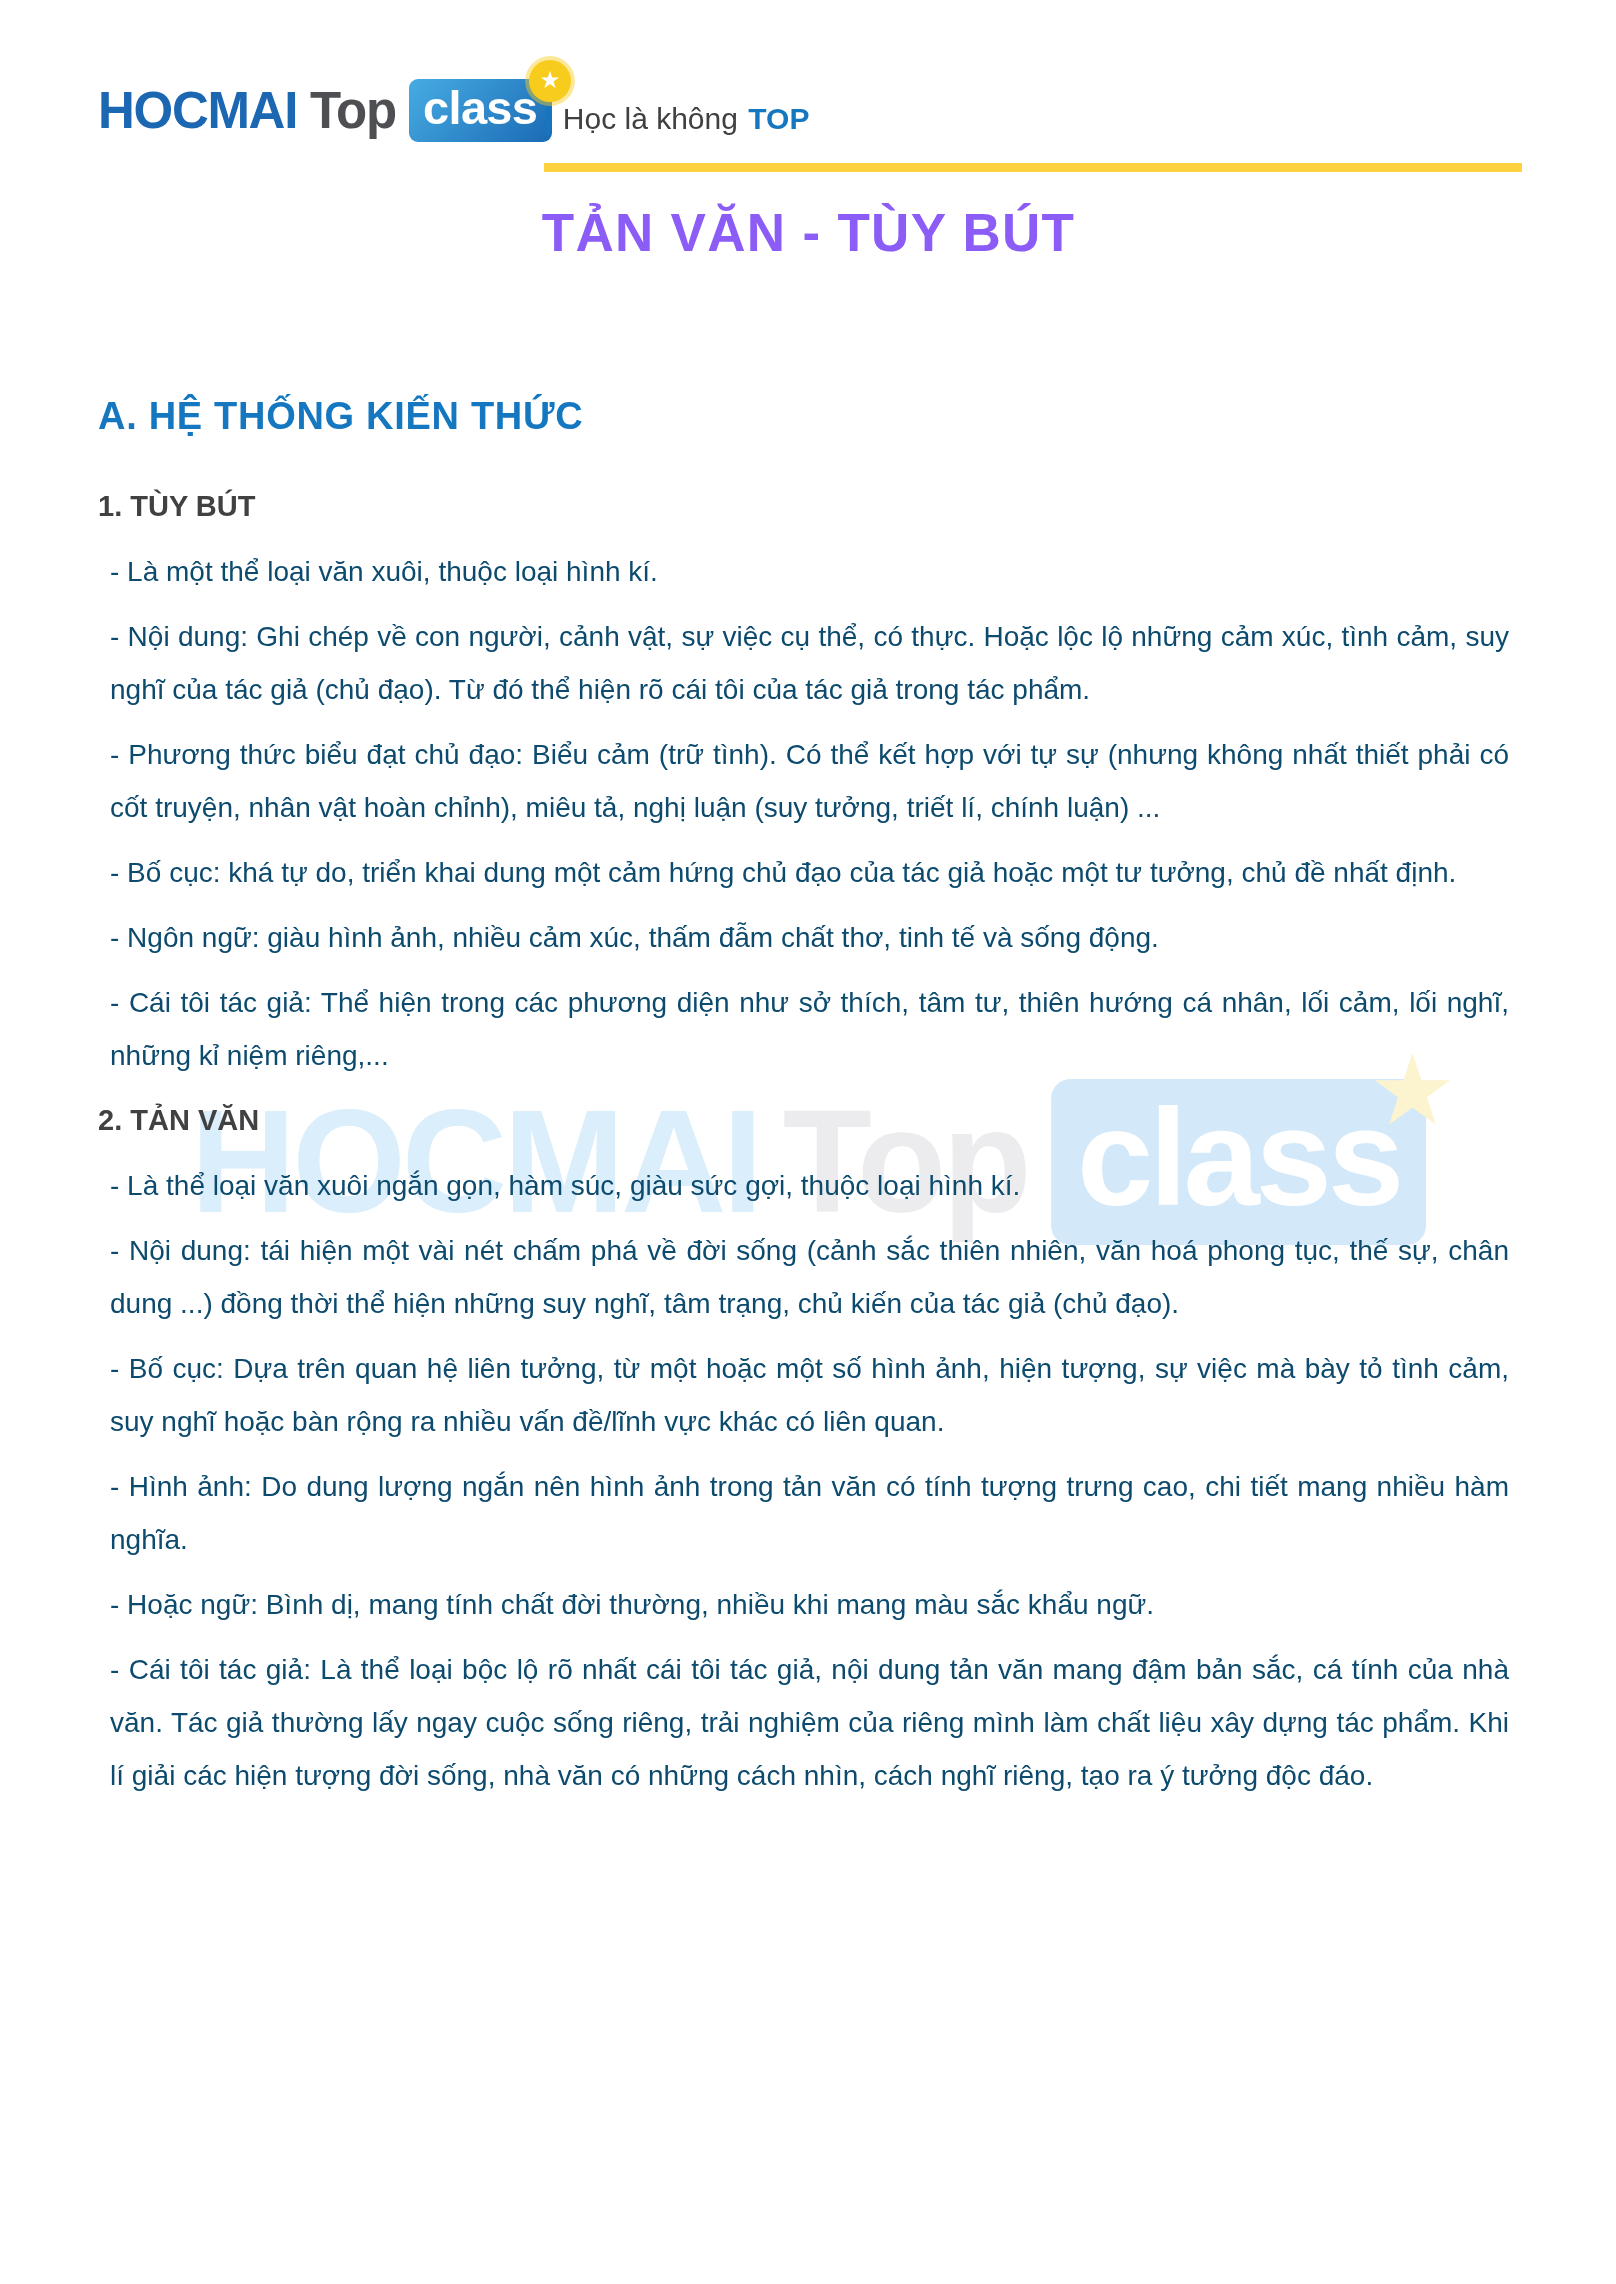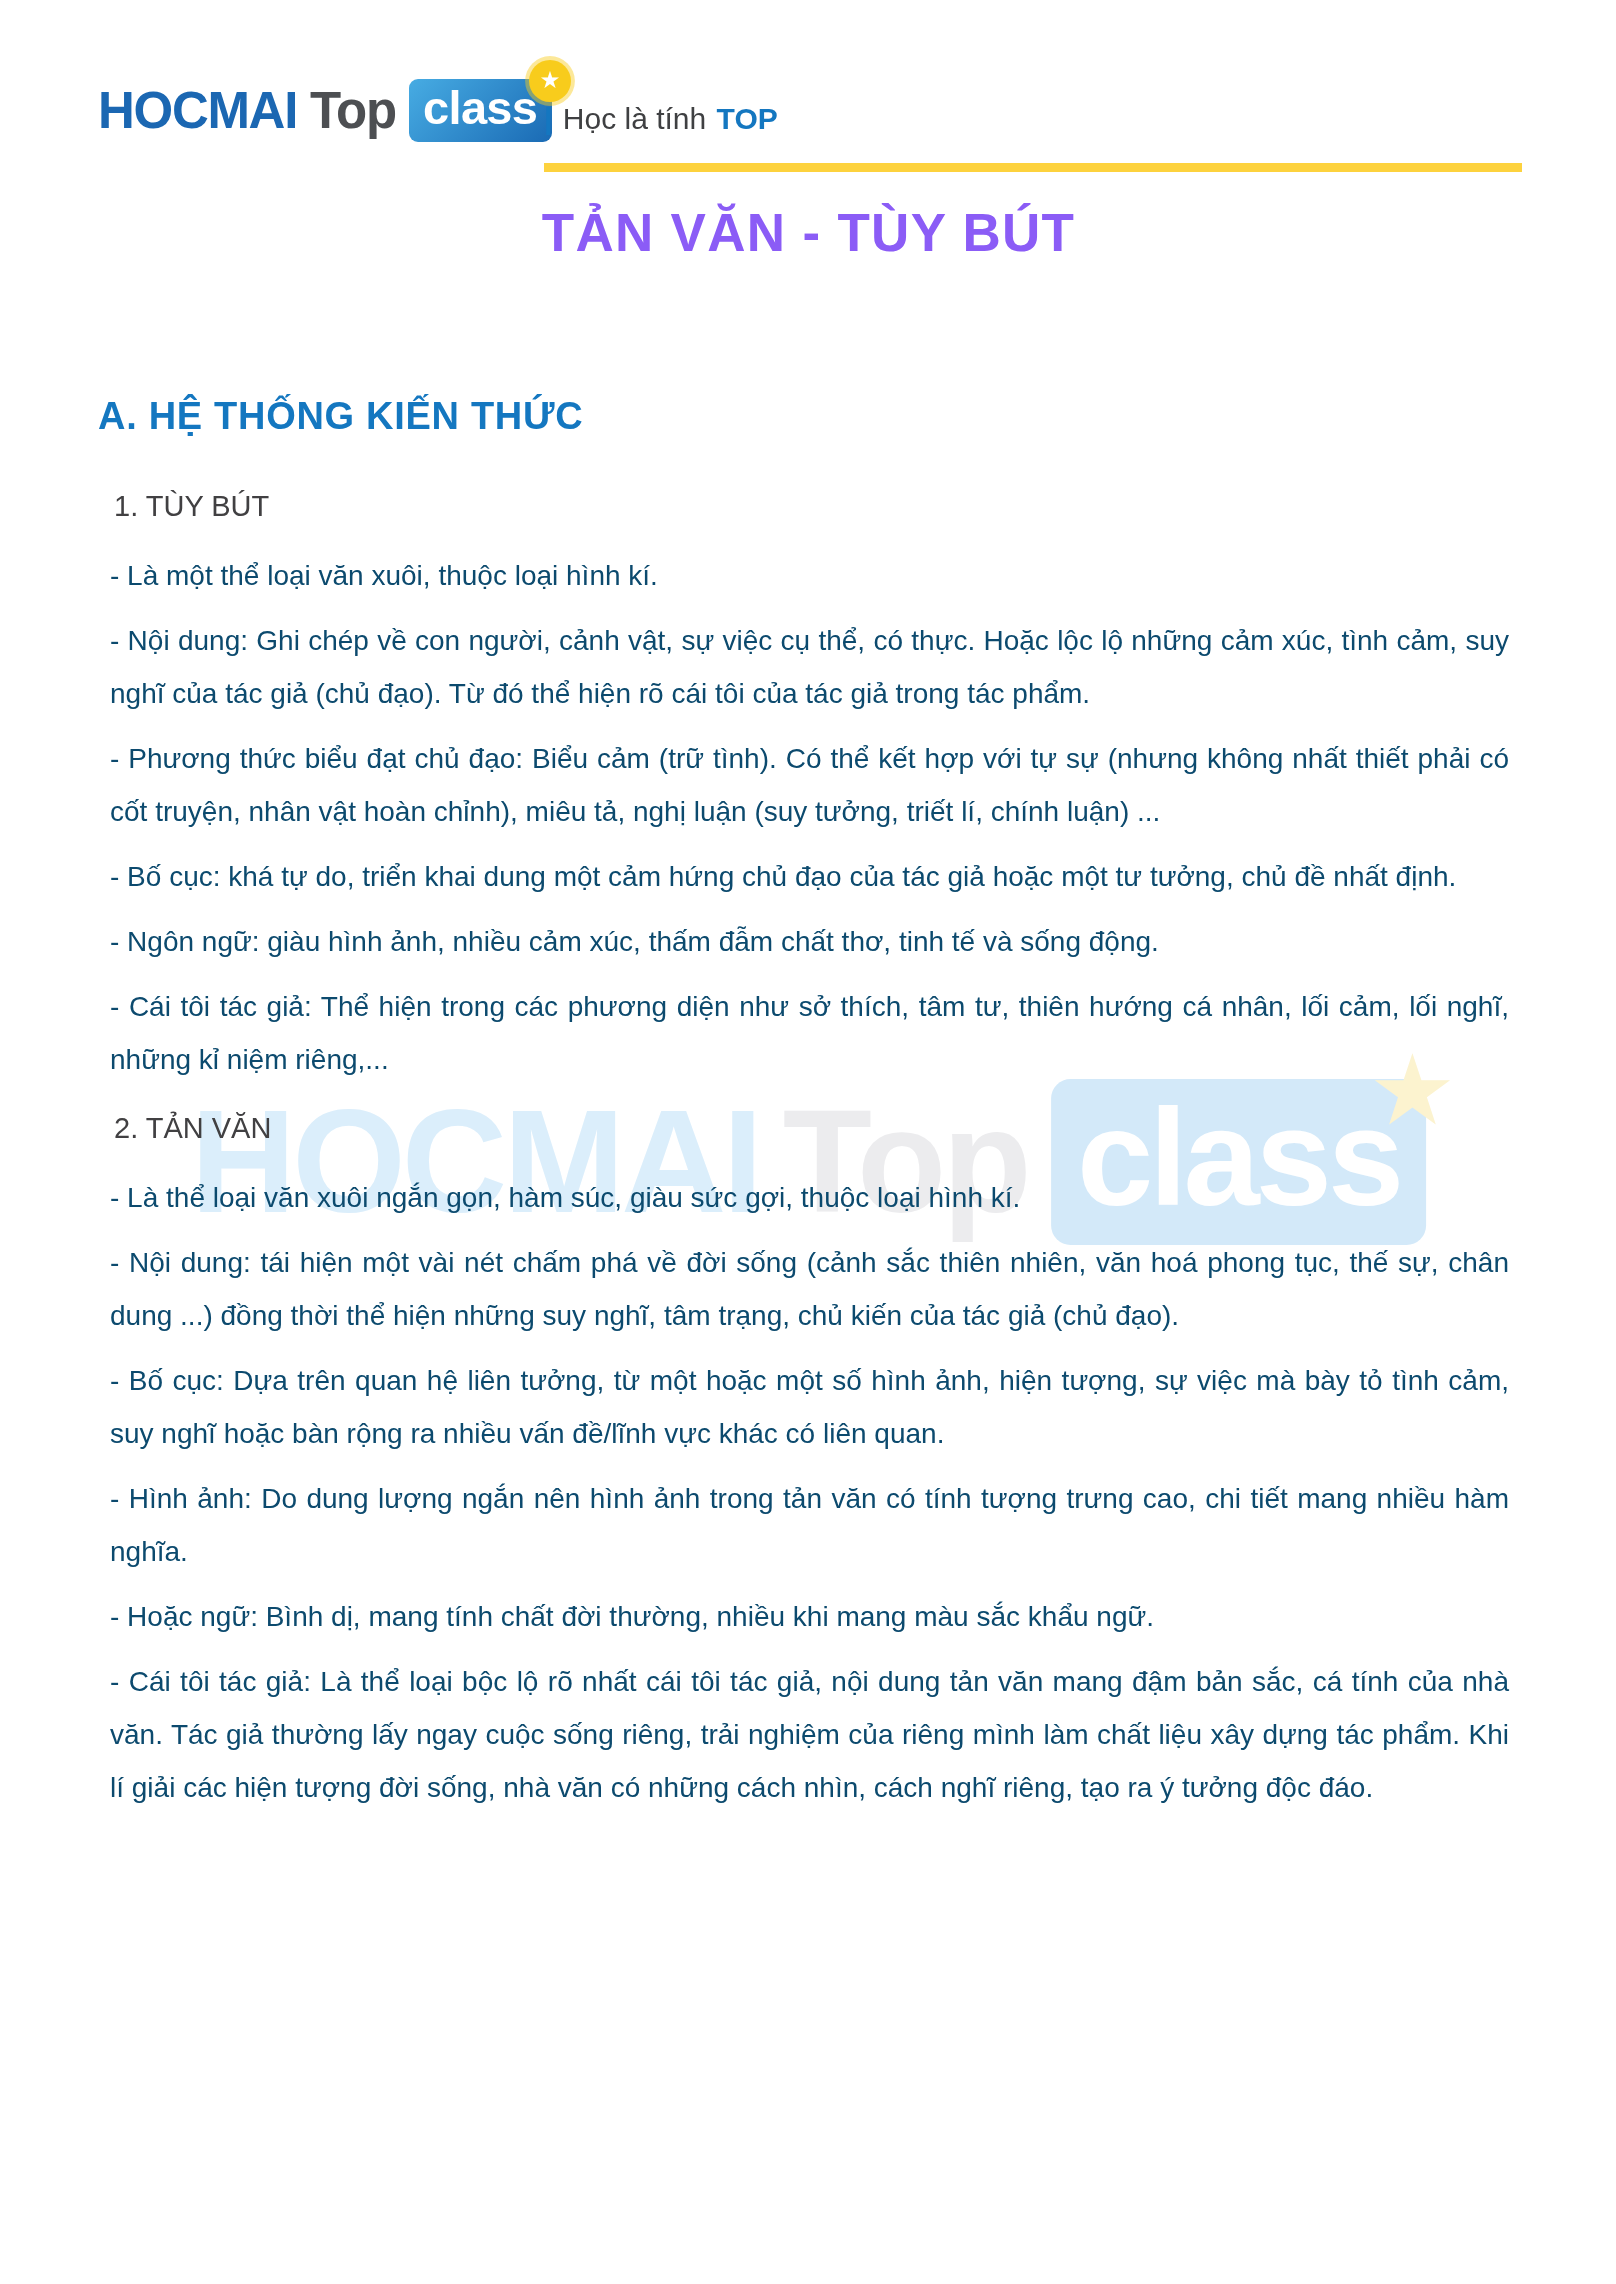--- a/index.html
+++ b/index.html
@@ -33,21 +33,21 @@
   .tagline-highlight{color:#1477c0;font-weight:800;}
   .header-rule{position:absolute;left:544px;top:163px;width:978px;height:8.5px;background:#fdd23e;}
 
   
   .doc-title{
     position:absolute;left:0;right:0;top:202px;
     text-align:center;font-size:53px;font-weight:800;color:#8b5cf6;letter-spacing:1.3px;
   }
   .content{position:absolute;left:98px;top:395px;width:1423px;z-index:2;}
   .section-heading{margin:0 0 42px 0;font-size:38px;font-weight:800;color:#1477c0;letter-spacing:0.7px;}
-  .sub-heading{font-size:29px;font-weight:400;color:#414042;line-height:53px;margin:16px;}
+  .sub-heading{font-size:29px;font-weight:700;color:#414042;line-height:53px;margin:0;}
   .para{font-size:28px;line-height:53px;color:#0c4a6e;text-align:justify;margin:12px;}
 
   
   .watermark{
     position:absolute;top:1078px;left:50%;transform:translateX(-50%);
     display:flex;align-items:center;gap:23.4px;z-index:1;white-space:nowrap;
   }
   .wm-brand{font-size:146px;font-weight:800;color:#dbeefb;letter-spacing:-3.9px;}
   .wm-word{font-size:146px;font-weight:800;color:#ececee;letter-spacing:-3.9px;}
   .wm-badge{position:relative;background:#d3e9f9;border-radius:19.5px;padding:0 26px 9px 26px;}
@@ -76,21 +76,21 @@
     <span class="logo-brand">HOCMAI</span>
     <span class="logo-word">Top</span>
     <span class="logo-badge">
       <span class="logo-badge-text">class</span>
       <span class="badge-star">★</span>
     </span>
   </div>
 
   <div class="tagline">
     <span class="tagline-sep">|</span>
-    <span class="tagline-text">Học là tính</span>
+    <span class="tagline-text">Học là không</span>
     <span class="tagline-highlight">TOP</span>
   </div>
 
   <div class="header-rule"></div>
 
   <div class="doc-title">TẢN VĂN - TÙY BÚT</div>
 
   <div class="watermark">
     <span class="wm-brand">HOCMAI</span>
     <span class="wm-word">Top</span>

